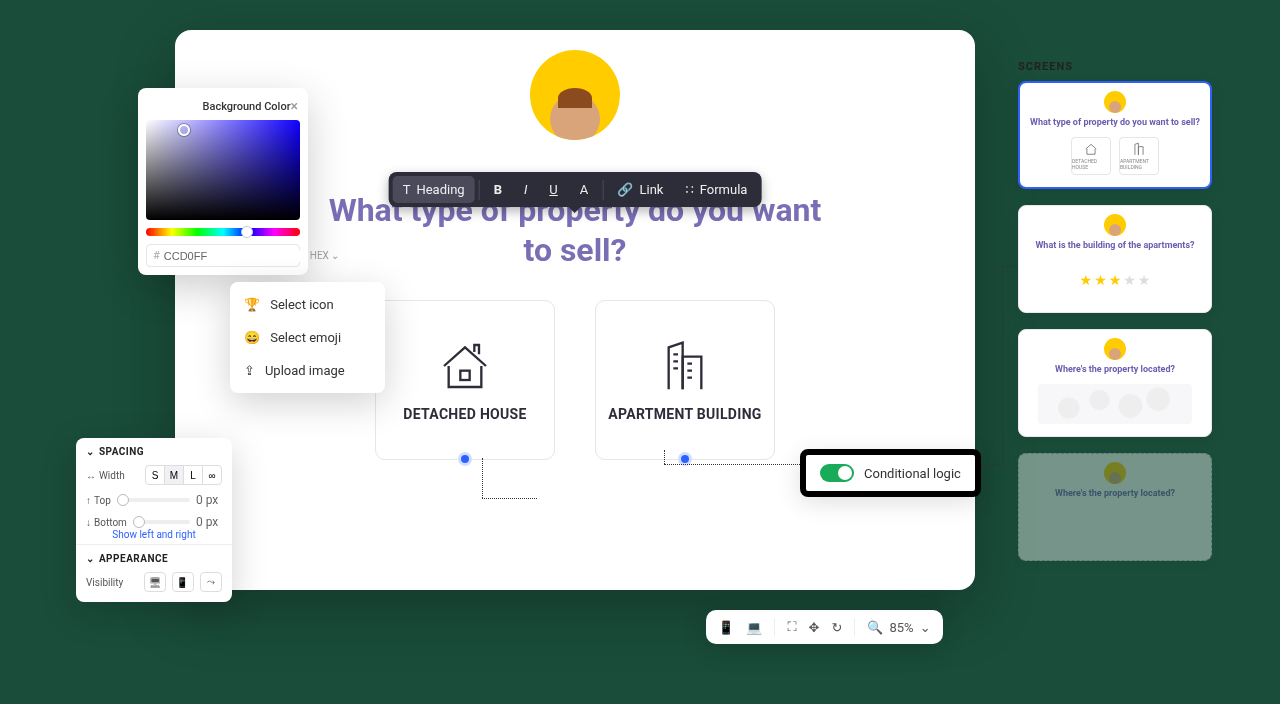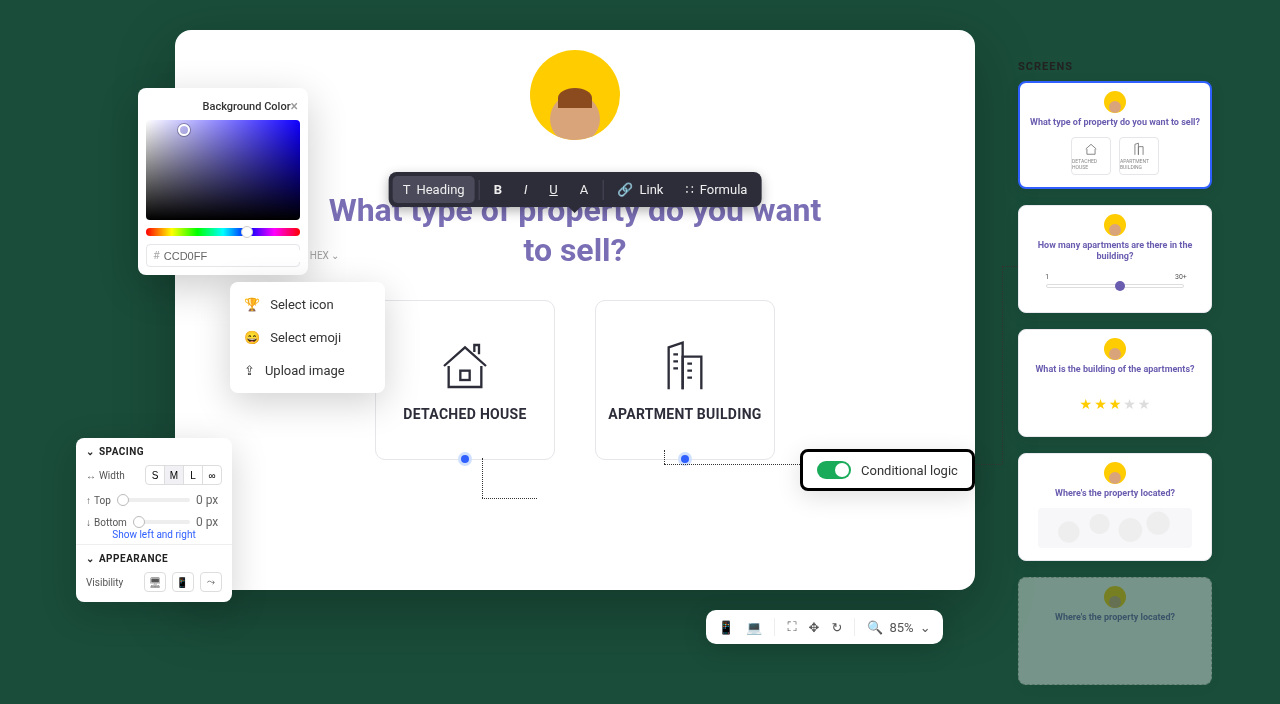--- a/index.html
+++ b/index.html
@@ -169,21 +169,21 @@
     position: absolute; left: 706px; top: 610px;
     background: #fff; border-radius: 10px;
     box-shadow: 0 6px 24px rgba(0,0,0,0.15);
     display: flex; align-items: center; padding: 8px 12px; gap: 12px;
     font-size: 13px; color: #555;
   }
   .bottom-toolbar .tb { cursor: pointer; display: flex; align-items: center; }
   .bottom-toolbar .sep { width: 1px; height: 18px; background: #eee; }
   .cond-logic {
     position: absolute; left: 800px; top: 449px;
-    background: #fff; border: 3px solid #000000; border-radius: 8px;
+    background: #fff; border: 6px solid #000000; border-radius: 8px;
     box-shadow: 0 6px 24px rgba(0,0,0,0.12);
     display: flex; align-items: center; gap: 10px; padding: 9px 14px;
     font-size: 13px; color: #333; z-index: 6;
   }
   .toggle { width: 34px; height: 18px; border-radius: 9px; background: #1aab5a; position: relative; }
   .toggle::after { content: ""; position: absolute; right: 2px; top: 2px; width: 14px; height: 14px; border-radius: 50%; background: #fff; }
   .screens-col {
     position: absolute; left: 1018px; top: 60px; width: 194px;
   }
   .screens-title { font-size: 11px; font-weight: 700; letter-spacing: 1px; color: #222; margin-bottom: 8px; }
@@ -408,31 +408,20 @@
       <div class="mini-card">
         <svg width="18" height="14" viewBox="0 0 48 48" stroke="#777" fill="none" stroke-width="3">
             <path d="M10 44 V8 L22 4 V44"></path>
             <path d="M22 44 V16 H38 V44"></path>
           </svg>
         <span>APARTMENT BUILDING</span>
       </div>
     </div>
   </div>
 
-  <div class="screen-card">
-    <div class="mini-av"></div>
-    <div class="mini-title">How many apartments are there in the building?</div>
-    <div class="mini-body">
-      <div class="mini-slider">
-        <span class="lbl" style="left:-2px;">1</span>
-        <span class="lbl" style="right:-4px;">30+</span>
-        <div class="kn"></div>
-      </div>
-    </div>
-  </div>
 
   <div class="screen-card">
     <div class="mini-av"></div>
     <div class="mini-title">What is the building of the apartments?</div>
     <div class="mini-body">
       <div class="stars">
         <span class="star">★</span>
           <span class="star">★</span>
           <span class="star">★</span>
           <span class="star off">★</span>

